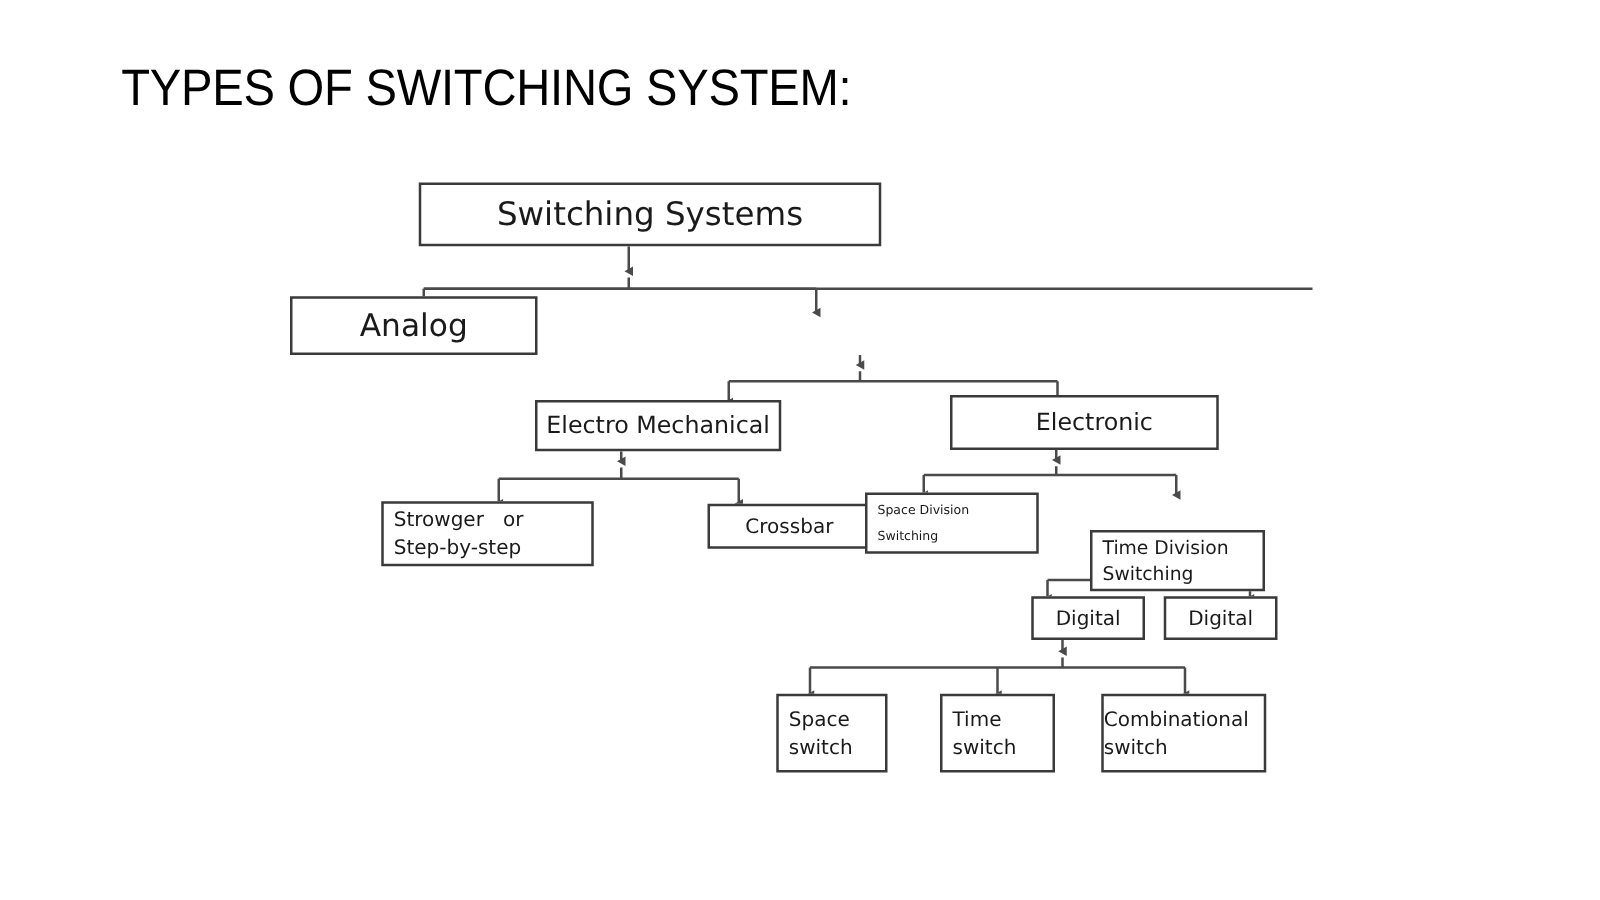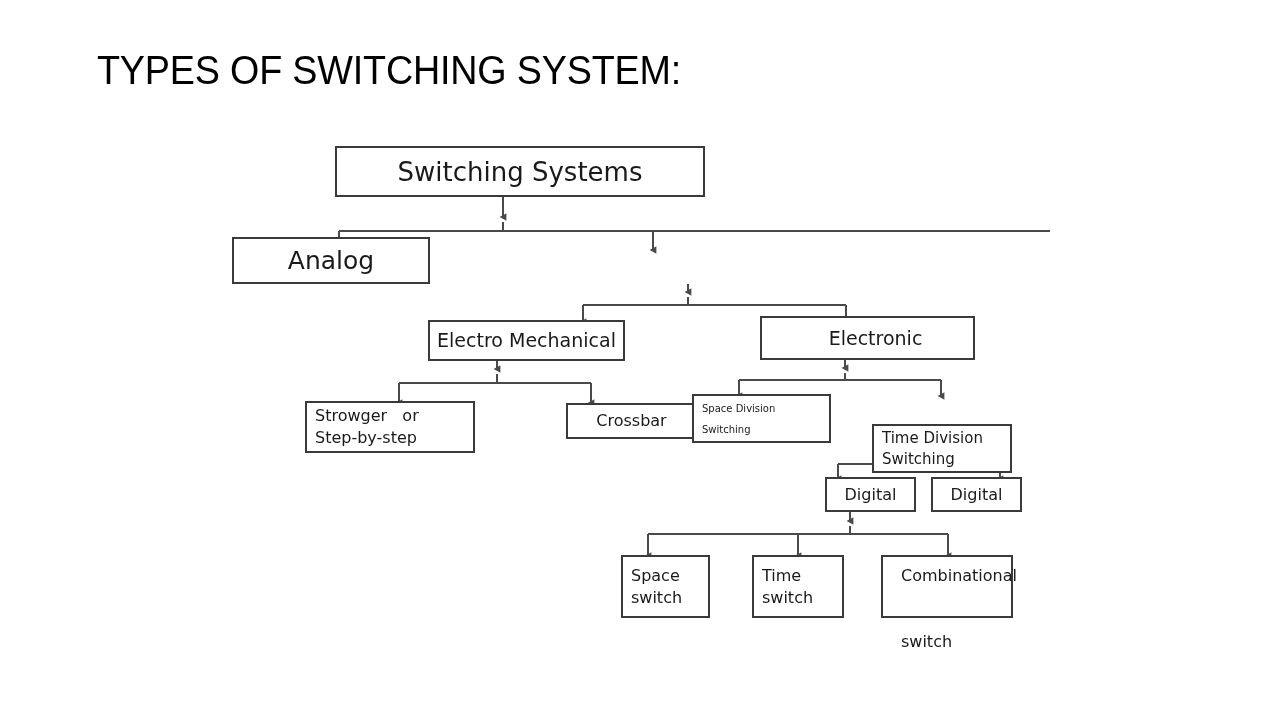--- a/index.html
+++ b/index.html
@@ -119,21 +119,21 @@
     font-size: 16px; line-height: 22px;
   }
   #node-time-switch {
     left: 752px; top: 555px; width: 92px; height: 63px;
     font-size: 16px; line-height: 22px;
   }
   #node-combinational-switch {
     left: 881px; top: 555px; width: 132px; height: 63px;
     font-size: 16px; line-height: 22px;
   }
-  #node-combinational-switch .line { padding-left: 18px; margin-top: 44px; }
+  #node-combinational-switch .line { padding-left: 0; }
 </style>
 </head>
 <body>
 
 <div id="slide-title">TYPES OF SWITCHING SYSTEM:</div>
 
 <div id="diagram">
 
   <svg id="connector-layer" width="1280" height="720" viewBox="0 0 1280 720">
     <defs>

